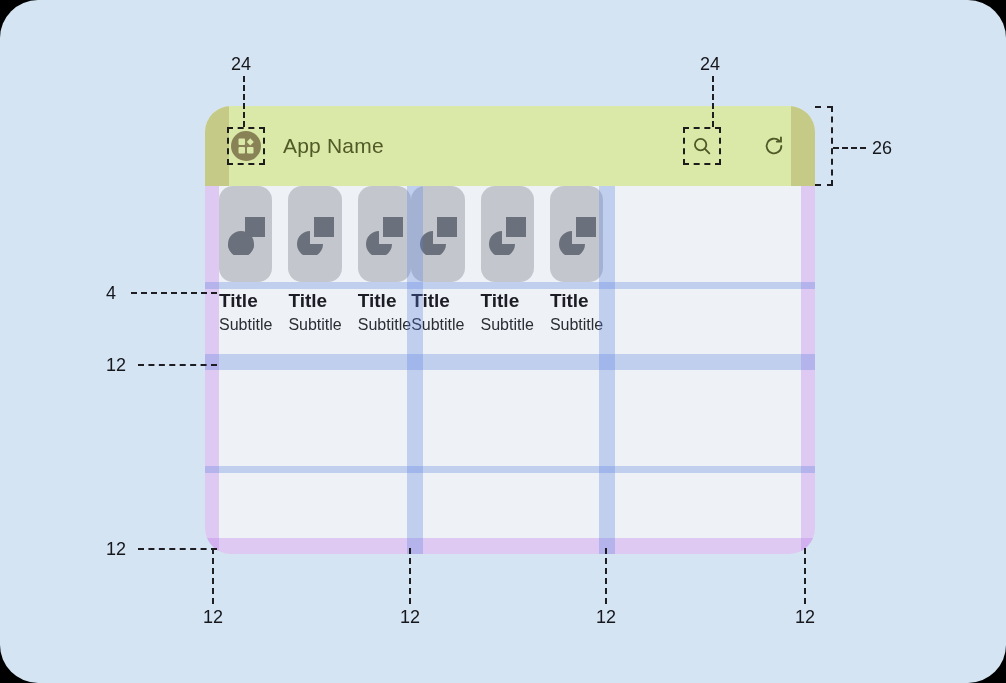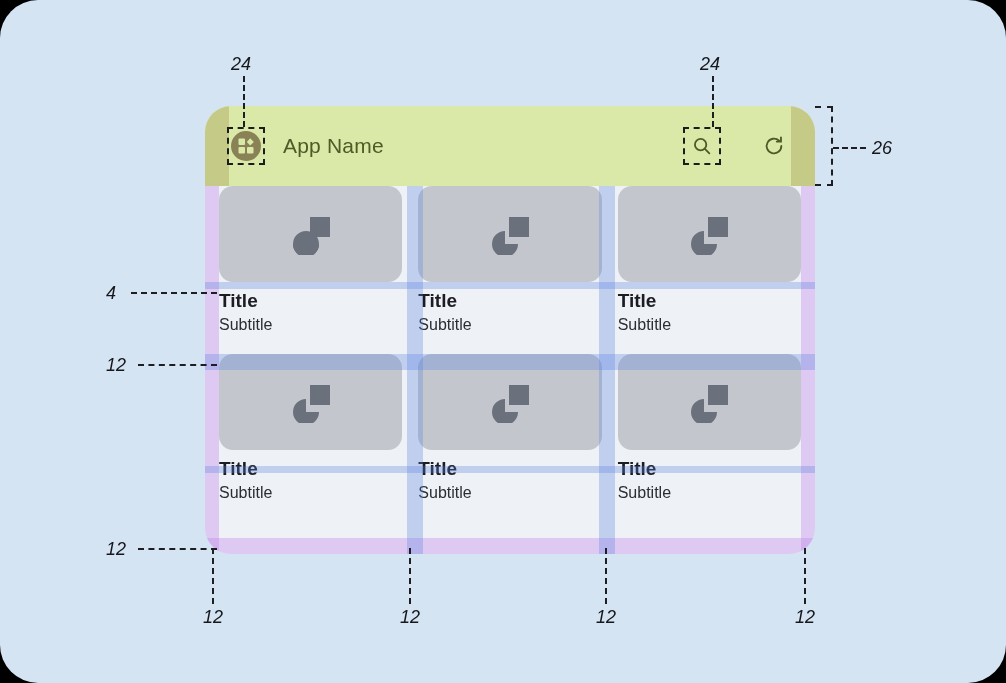--- a/index.html
+++ b/index.html
@@ -112,21 +112,21 @@
     z-index: 5; pointer-events: none;
   }
   .strip-4  { height: 7px; }
   .strip-12 { height: 16px; }
 
   
   #grid {
     position: absolute;
     left: 14px; top: 80px;
     width: 582px; height: 368px;
-    display: flex; flex-direction: column;
+    display: flex; flex-direction: row;
     z-index: 2;
   }
   .card-row { display: flex; flex: none; }
   .card {
     flex: 1 1 0;
     display: flex; flex-direction: column;
   }
   .card + .card { margin-left: 16px; }
   .card-img {
     height: 96px;
@@ -144,21 +144,20 @@
   }
   .row-gap { height: 16px; flex: none; }
 
   
   .anno {
     position: absolute;
     font-size: 18px;
     color: #16171c;
     z-index: 20;
     white-space: nowrap;
-    font-style: italic;
   }
   .dash-h {
     position: absolute;
     border-top: 2px dashed #1d1d22;
     height: 0;
     z-index: 19;
   }
   .dash-v {
     position: absolute;
     border-left: 2px dashed #1d1d22;

